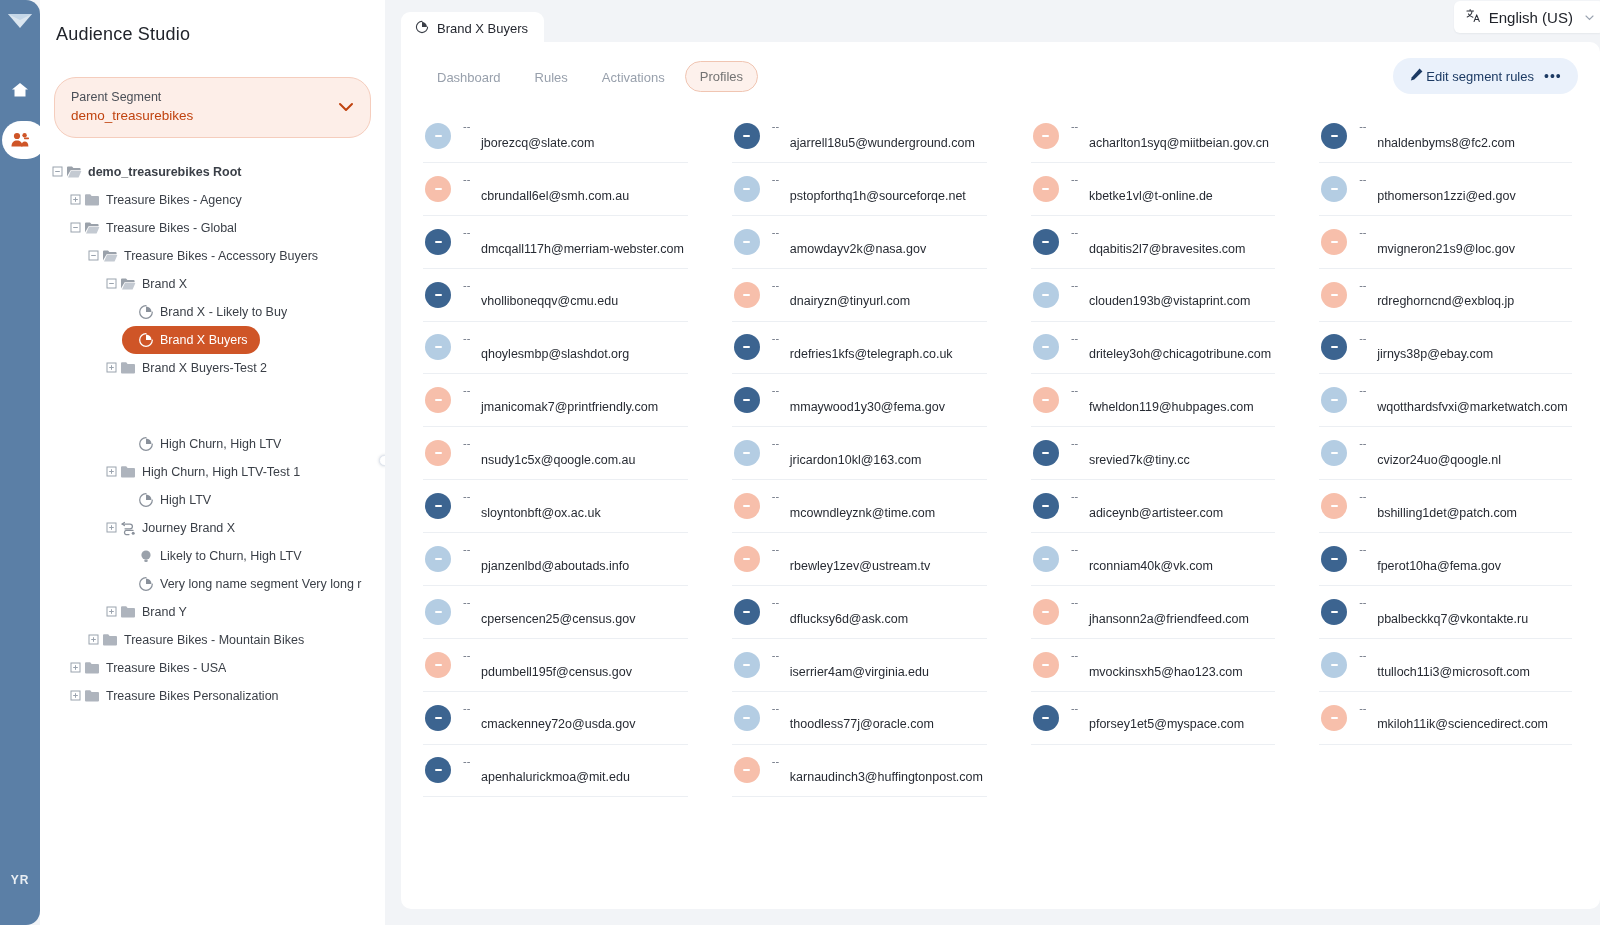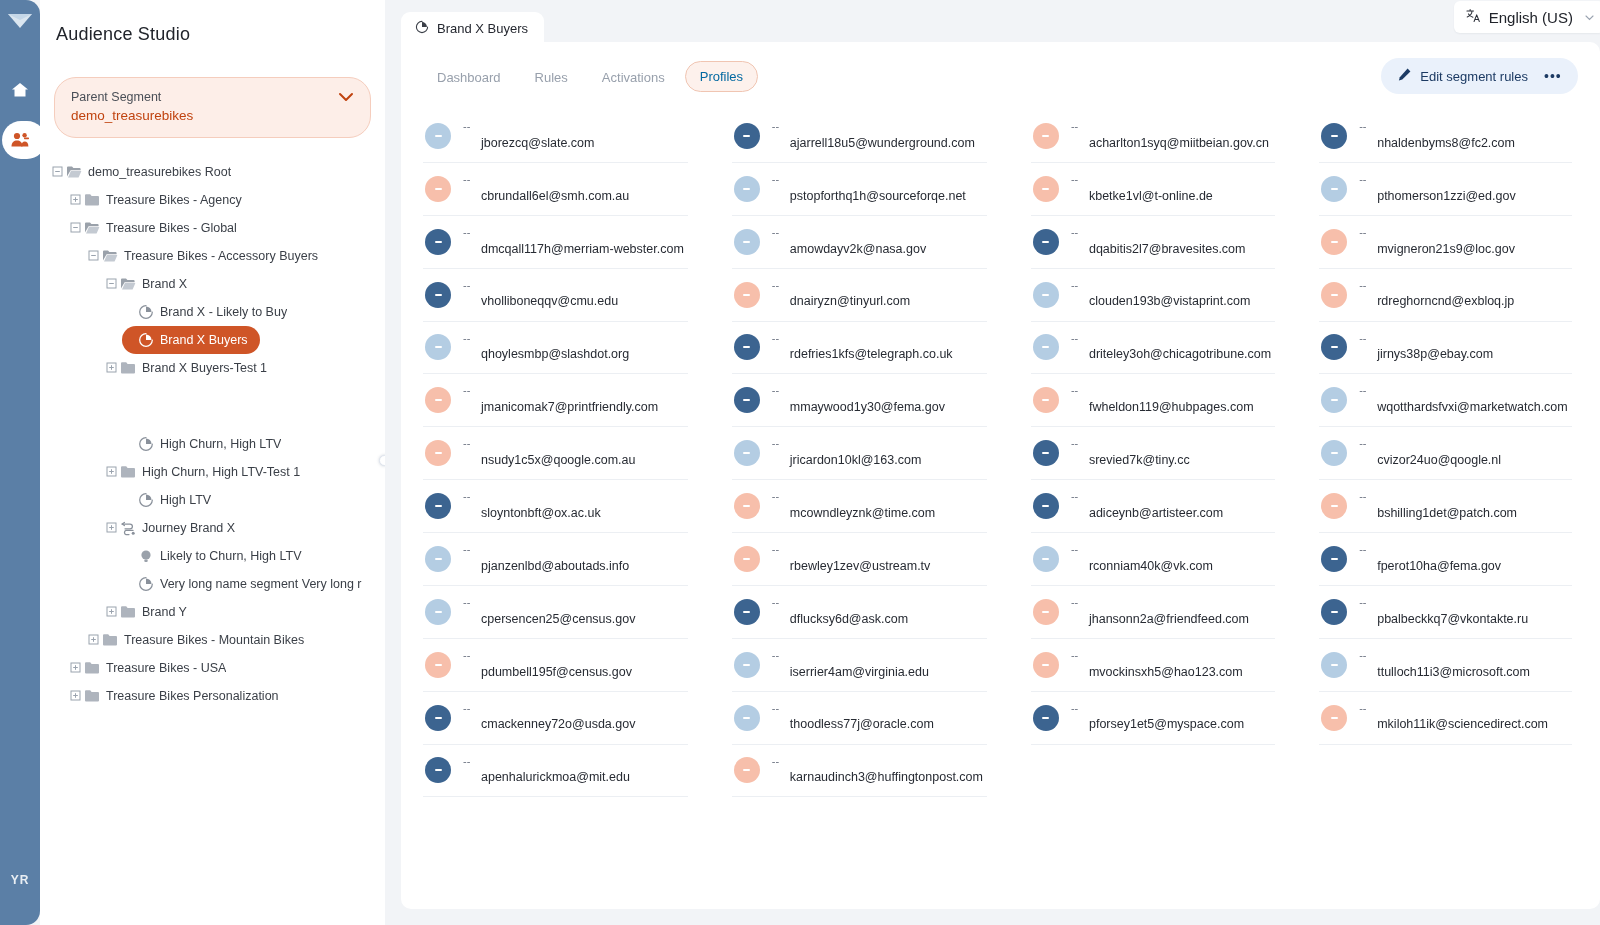--- a/index.html
+++ b/index.html
@@ -51,21 +51,21 @@
   .app-title {
     font-size: 18px; color: #21242b; padding: 8px 0 0 16px;
     letter-spacing: .2px;
   }
   .parent-segment {
     margin: 32px 14px 0 14px;
     background: #fdeee8;
     border: 1px solid #f5cdbd;
     border-radius: 22px;
     padding: 10px 16px 11px 16px;
-    display: flex; justify-content: space-between;
+    display: flex; align-items: center; justify-content: space-between;
     cursor: pointer;
   }
   .ps-label { font-size: 12.5px; color: #4a4f57; line-height: 1.45; }
   .ps-value { font-size: 13.5px; color: #c0430f; line-height: 1.45; }
   .ps-chevron { color: #c0430f; }
 
   .tree { margin-top: 20px; padding: 0 6px 0 10px; }
   .tree-row {
     display: flex; align-items: center;
     height: 28px; font-size: 12.5px; color: #3a3f47;
@@ -136,26 +136,26 @@
   .panel-head {
     display: flex; align-items: center;
     padding: 16px 22px 10px 22px;
   }
   .tabs { display: flex; align-items: flex-end; gap: 6px; }
   .tab {
     font-size: 13px; color: #98a0ac;
     padding: 7px 14px; border-radius: 16px; cursor: pointer;
   }
   .tab.active {
-    color: #0369a1; background: #fdf1ec;
+    color: #737373; background: #fdf1ec;
     border: 1px solid #f0c5b2;
   }
   .head-actions { margin-left: auto; display: flex; align-items: center; }
   .edit-btn {
-    display: flex; align-items: center; gap: 8px;
+    display: flex; align-items: center; gap: 2px;
     background: #eaf1fb;
     border-radius: 20px;
     padding: 9px 16px 9px 16px;
     font-size: 13px; color: #1c3a63; cursor: pointer;
   }
   .edit-btn .dots { color: #1c3a63; letter-spacing: 1px; font-size: 14px; margin-left: 8px; }
 
   
   .profile-grid {
     display: grid;
@@ -222,21 +222,21 @@
         <div class="ps-value">demo_treasurebikes</div>
       </div>
       <span class="ps-chevron">
         <svg width="16" height="10" viewBox="0 0 16 10">
             <path d="M2 2 L8 8 L14 2" stroke="currentColor" stroke-width="2" fill="none" stroke-linecap="round" stroke-linejoin="round"></path>
           </svg>
       </span>
     </div>
 
     <div class="tree" id="tree">
-        <div class="tree-row" style="margin-left: 0px;">
+        <div class="tree-row" style="margin-left: 0px; font-weight: bold;">
           <span class="tw">
             <svg width="11" height="11" viewBox="0 0 11 11">
               <rect x="1" y="1" width="9" height="9" fill="none" stroke="#9aa3ae" stroke-width="1"></rect>
               <path d="M3.2 5.5 H7.8" stroke="#9aa3ae" stroke-width="1"></path>
             </svg>
           </span>
           <span class="ticon">
             <svg width="16" height="16" viewBox="0 0 16 16">
               <path d="M1 3.4 A1 1 0 0 1 2 2.4 H6 L7.4 4.1 H13.6 A1 1 0 0 1 14.6 5.1 V6.2 H4.6 L1 12.6 Z" fill="#9aa1aa"></path>
               <path d="M4.9 6.9 H15.4 L12.6 13.4 H2 Z" fill="#c4cad2"></path>
@@ -328,21 +328,21 @@
             <svg width="11" height="11" viewBox="0 0 11 11">
               <rect x="1" y="1" width="9" height="9" fill="none" stroke="#9aa3ae" stroke-width="1"></rect>
               <path d="M5.5 3.2 V7.8 M3.2 5.5 H7.8" stroke="#9aa3ae" stroke-width="1"></path>
             </svg>
           </span>
           <span class="ticon">
             <svg width="16" height="16" viewBox="0 0 16 16">
               <path d="M1 3.2 A1 1 0 0 1 2 2.2 H6.2 L7.6 3.9 H14 A1 1 0 0 1 15 4.9 V12.4 A1 1 0 0 1 14 13.4 H2 A1 1 0 0 1 1 12.4 Z" fill="#aeb4bd"></path>
             </svg>
           </span>
-          <span class="tlabel">Brand X Buyers-Test 1</span>
+          <span class="tlabel">Brand X Buyers-Test 2</span>
         </div>
         <div class="tree-row" style="margin-left: 72px; margin-top: 48px;">
           <span class="tw"></span>
           <span class="ticon">
             <svg width="16" height="16" viewBox="0 0 16 16">
               <path d="M8 1.7 A6.3 6.3 0 1 0 14.3 8" stroke="#8a919b" stroke-width="1.25" fill="none" stroke-linecap="round"></path>
               <path d="M8 8 L8 2.5 A5.5 5.5 0 0 1 13.5 8 Z" fill="#8a919b"></path>
             </svg>
           </span>
           <span class="tlabel">High Churn, High LTV</span>

